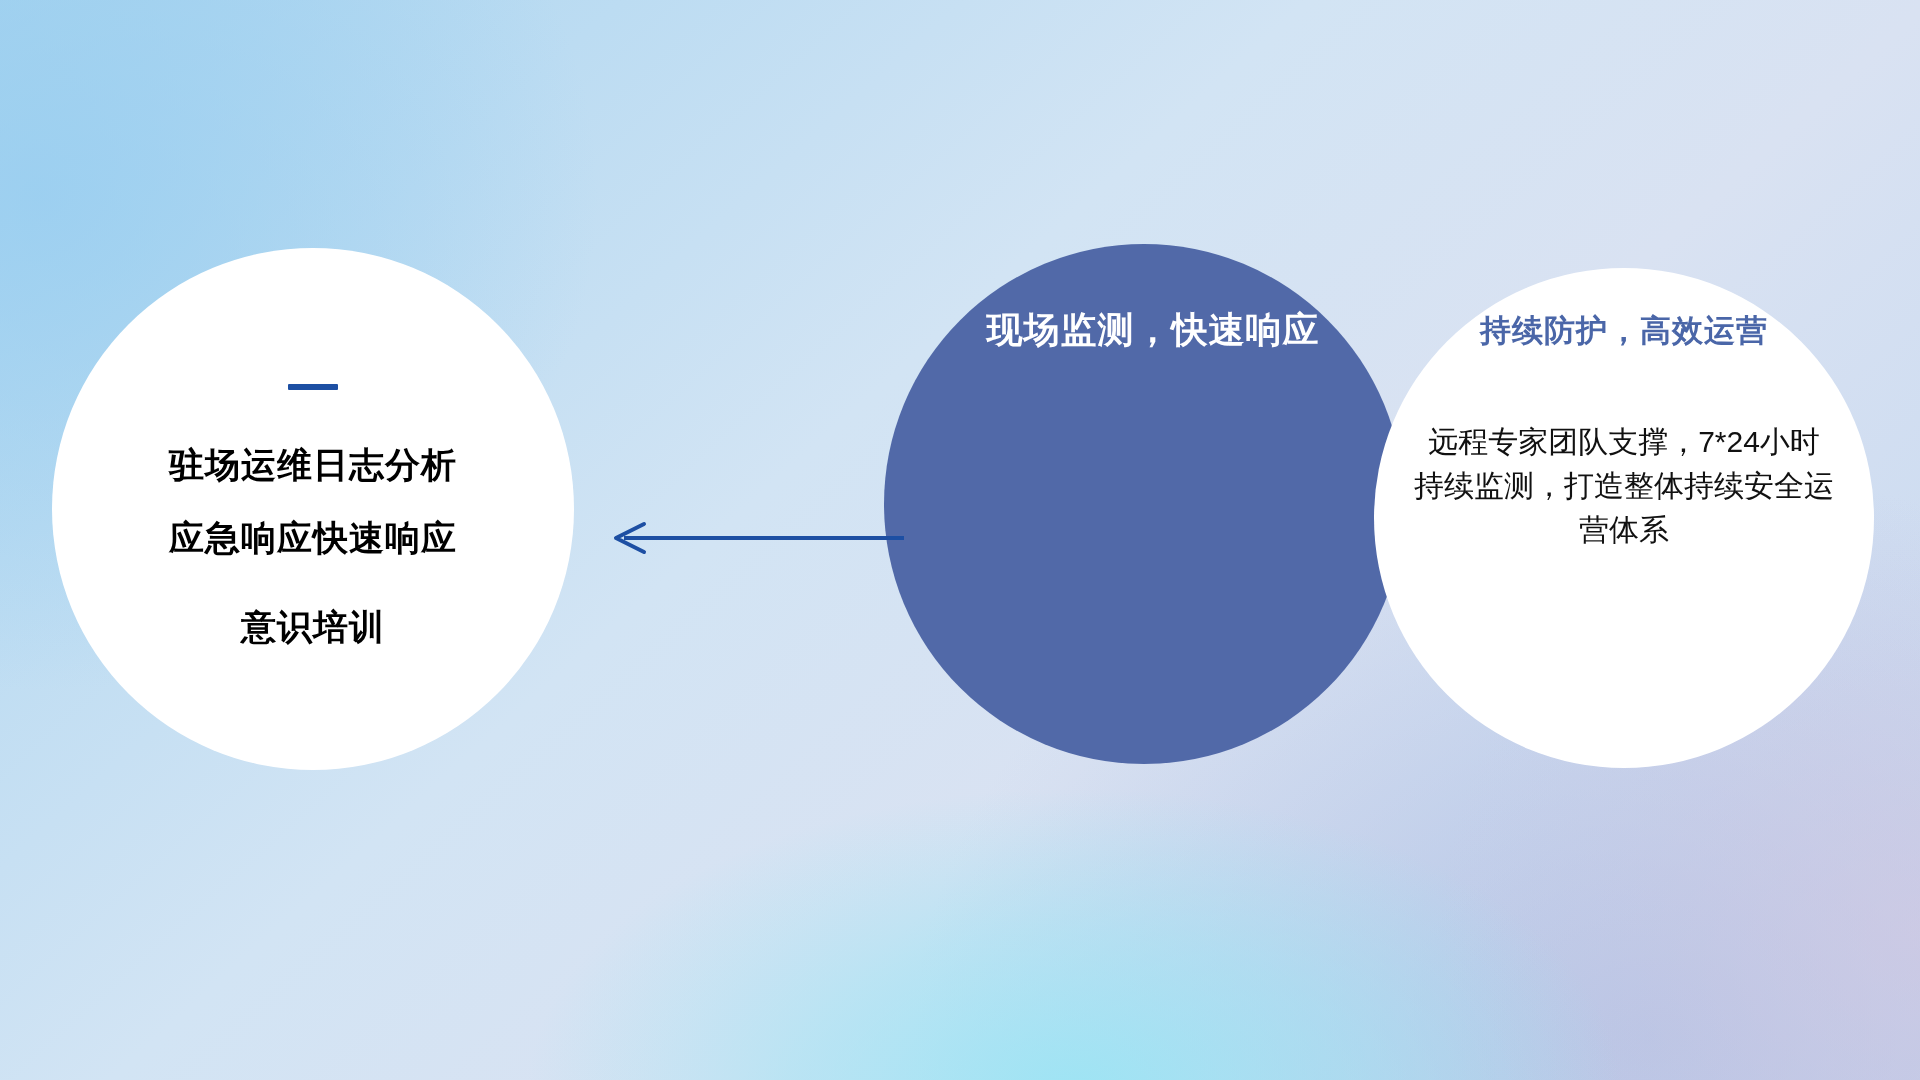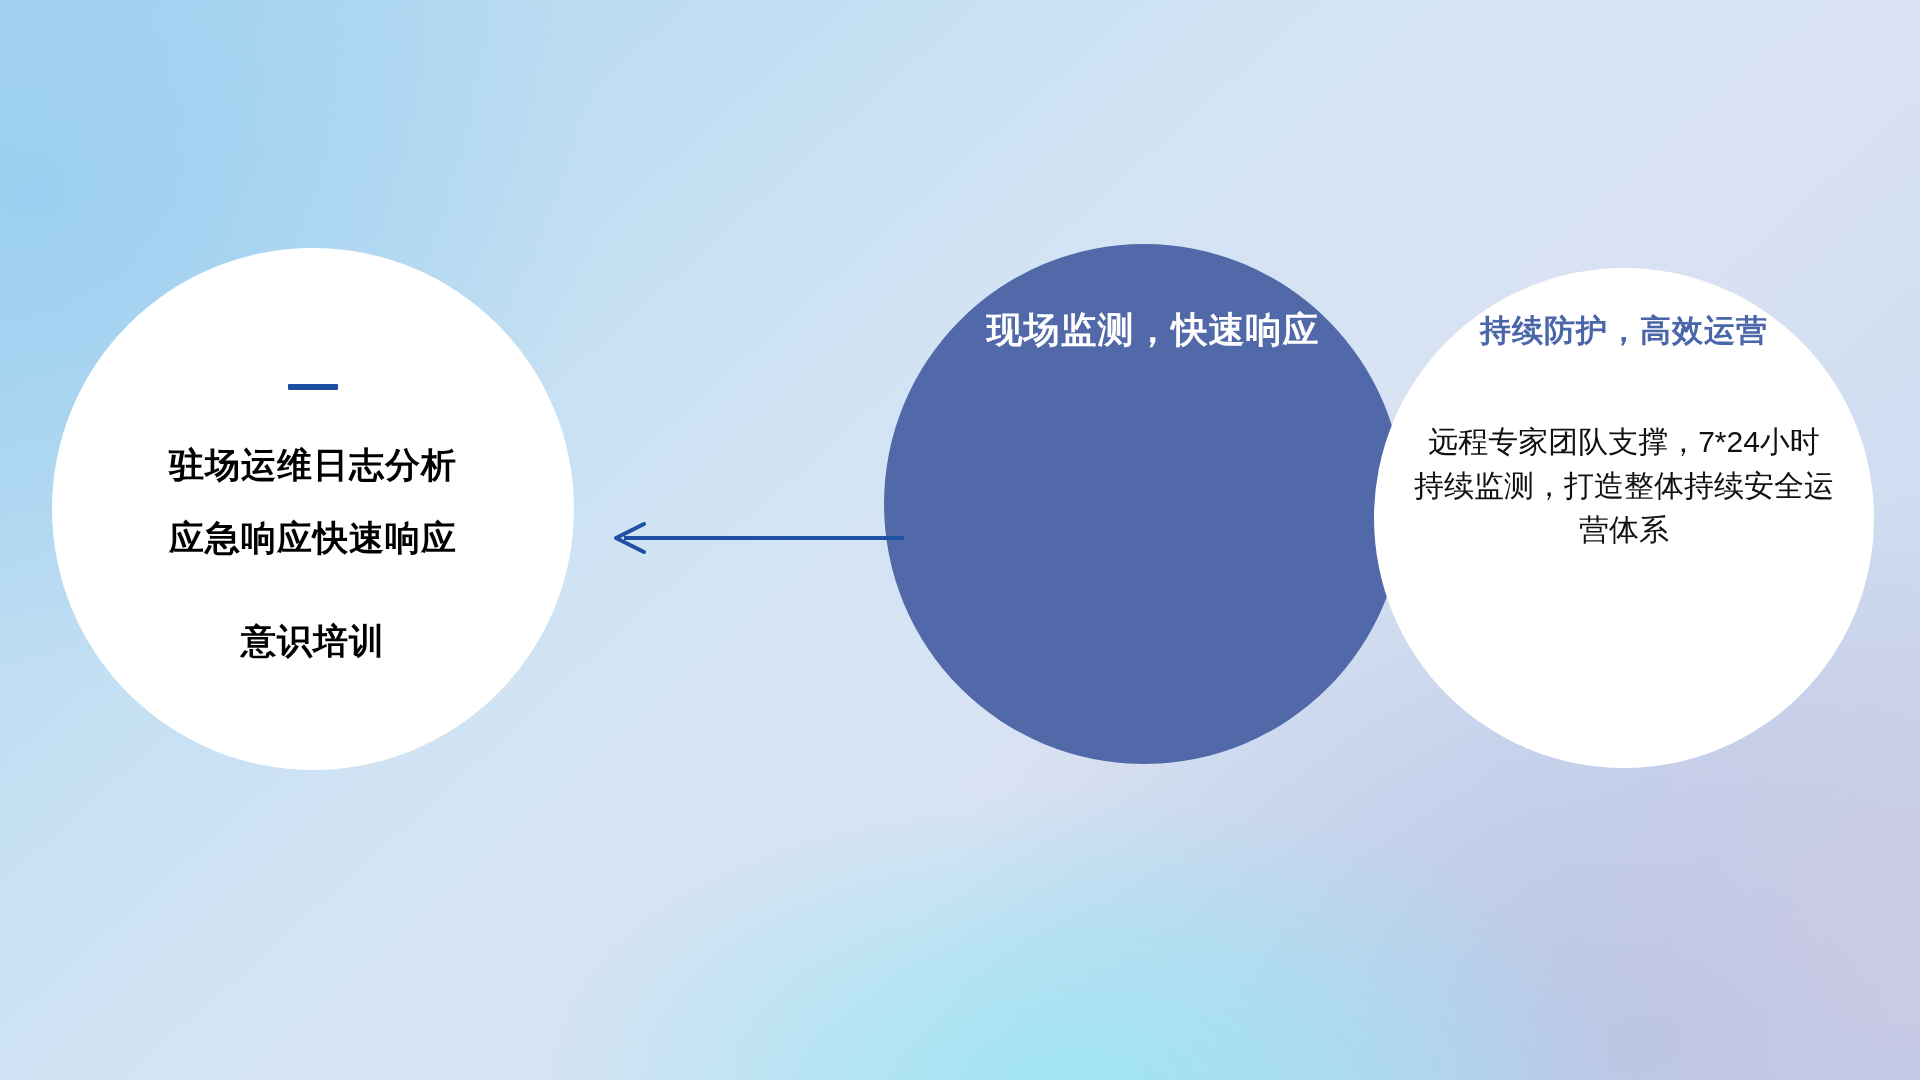--- a/index.html
+++ b/index.html
@@ -67,21 +67,21 @@
     justify-content:center;
     margin-bottom:26px;
   }
   .tag {
     font-size:35px;
     font-weight:bold;
     color:#000000;
     letter-spacing:1px;
     white-space:nowrap;
   }
-  .tag-row.single { gap:0; margin-top:30px;justify-content:flex-end; }
+  .tag-row.single { gap:0; margin-top:16px;justify-content:flex-end; }
 
   
   .mid-inner {
     width:100%;
     padding-top:62px;
     display:flex;
     flex-direction:column;
     align-items:center;
   }
   .mid-title {

